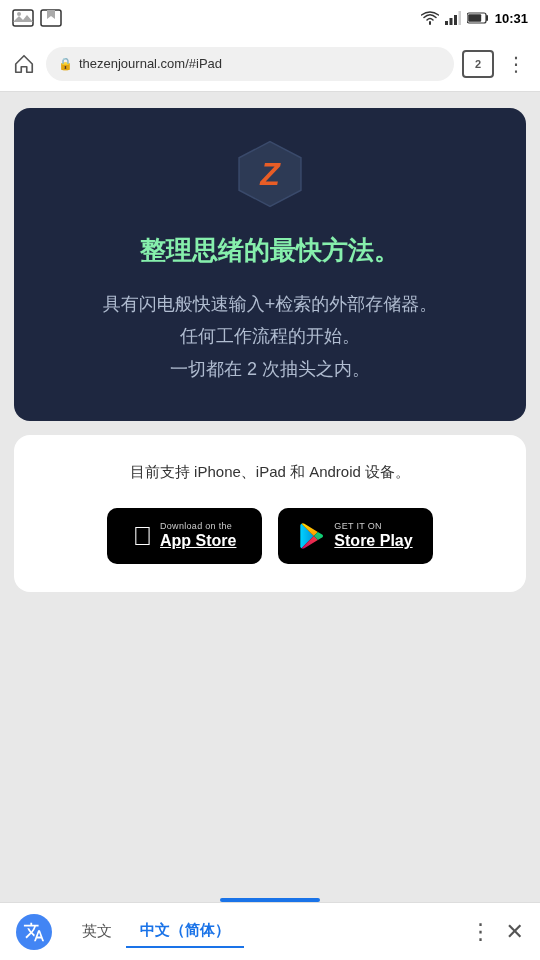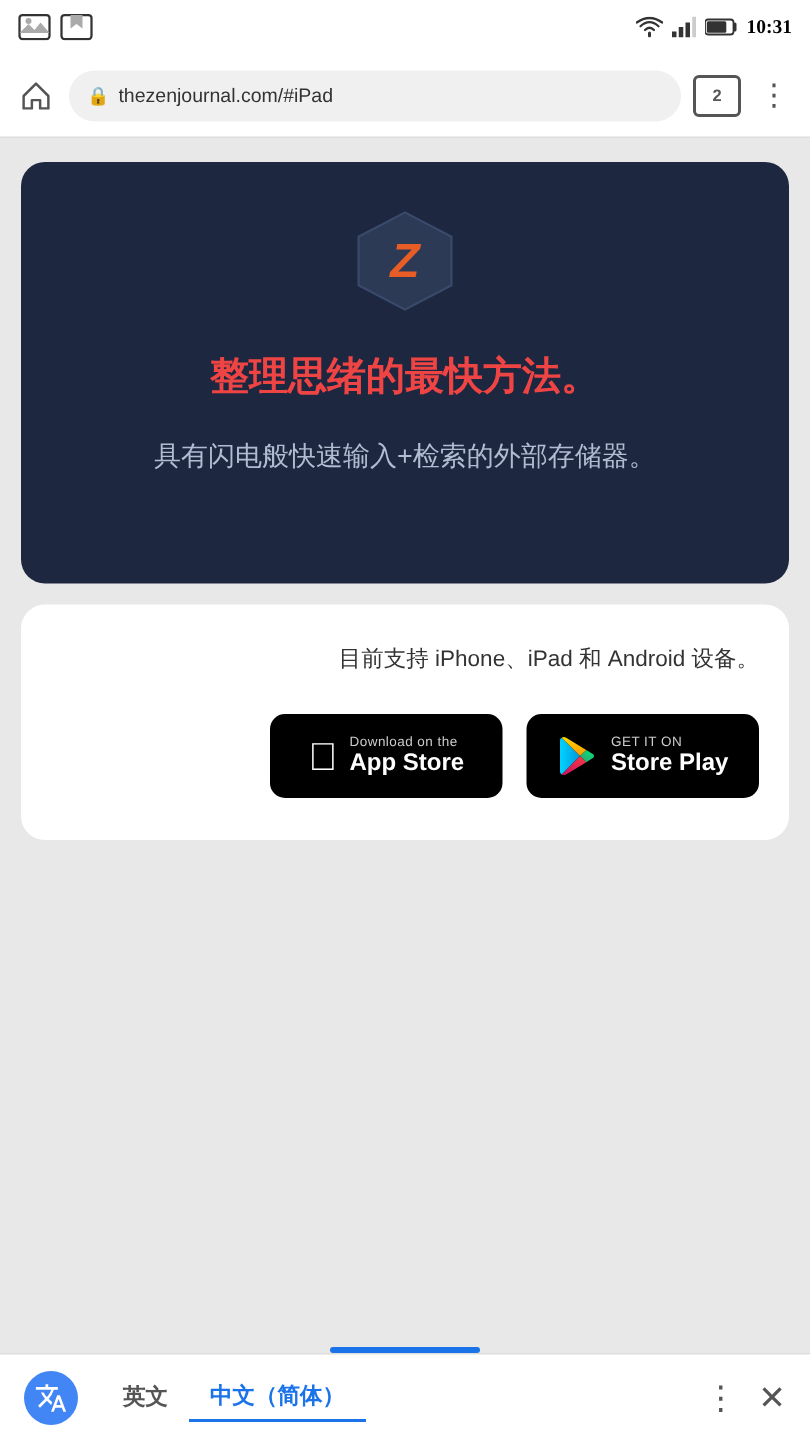--- a/index.html
+++ b/index.html
@@ -27,21 +27,20 @@
       display: flex;
       gap: 6px;
       align-items: center;
     }
     .status-right {
       display: flex;
       align-items: center;
       gap: 6px;
       font-size: 13px;
       font-weight: 600;
-      font-family: Liberation Serif, serif;
     }
 
     
     .browser-bar {
       width: 100%;
       height: 56px;
       background: #fff;
       display: flex;
       align-items: center;
       padding: 0 10px;
@@ -137,38 +136,38 @@
       left: 50%;
       transform: translate(-50%, -50%);
       font-size: 32px;
       font-weight: 900;
       color: #e85d26;
       font-style: italic;
     }
     .hero-title {
       font-size: 26px;
       font-weight: 800;
-      color: #ef4444;
+      color: #86efac;
       margin-bottom: 20px;
       line-height: 1.3;
     }
     .hero-desc {
       font-size: 18px;
       color: #b0bcd0;
       line-height: 1.8;
     }
 
     
     .download-card {
       background: #fff;
       border-radius: 16px;
       padding: 24px 20px 28px;
       display: flex;
       flex-direction: column;
-      align-items: flex-end;
+      align-items: center;
       text-align: center;
     }
     .download-desc {
       font-size: 15px;
       color: #333;
       margin-bottom: 24px;
       line-height: 1.7;
     }
     .store-buttons {
       display: flex;
@@ -201,20 +200,21 @@
       font-size: 9px;
       color: #ccc;
       letter-spacing: 0.3px;
       line-height: 1;
     }
     .store-btn-large {
       font-size: 16px;
       color: #fff;
       font-weight: 700;
       line-height: 1.2;
+      text-decoration: underline;
     }
     .google-play-icon {
       width: 28px;
       height: 28px;
     }
 
     
     .translation-bar {
       position: absolute;
       bottom: 0;
@@ -239,21 +239,20 @@
       margin-right: 16px;
     }
     .translate-icon-wrap svg {
       width: 22px;
       height: 22px;
     }
     .lang-option {
       font-size: 15px;
       color: #555;
       padding: 6px 14px;
-      font-weight: bold;
     }
     .lang-option.active {
       color: #1a73e8;
       border-bottom: 2px solid #1a73e8;
       font-weight: 700;
     }
     .translation-spacer { flex: 1; }
     .translation-more {
       font-size: 22px;
       color: #555;
@@ -338,21 +337,22 @@
   <div class="hero-card">
     <div class="logo-hex">
       <svg viewBox="0 0 100 100">
         <polygon points="50,5 93,27.5 93,72.5 50,95 7,72.5 7,27.5" fill="#2d3a55" stroke="#3a4a6b" stroke-width="2"></polygon>
       </svg>
       <span class="logo-letter">Z</span>
     </div>
     <div class="hero-title">整理思绪的最快方法。</div>
     <div class="hero-desc">
       <span>具有闪电般快速输入+检索的外部存储器。</span><br>
-      <br>
+      <span>任何工作流程的开始。</span><br>
+      <span>一切都在 2 次抽头之内。</span>
     </div>
   </div>
 
   <div class="download-card">
     <div class="download-desc">目前支持 iPhone、iPad 和 Android 设备。</div>
     <div class="store-buttons">
 
       <a class="store-btn" href="#">
         <span class="store-btn-icon"></span>
         <div class="store-btn-text">

